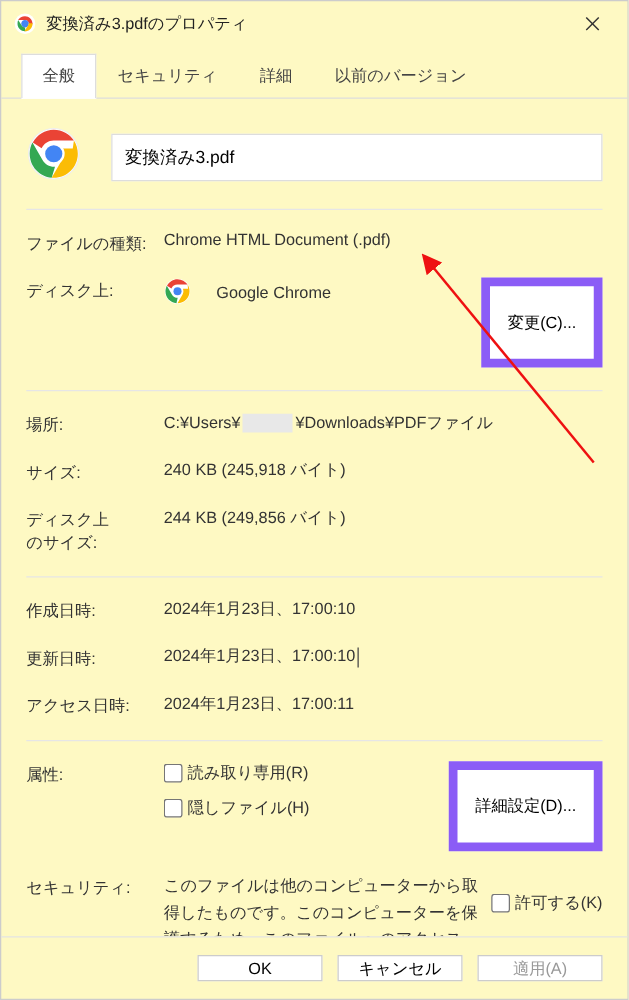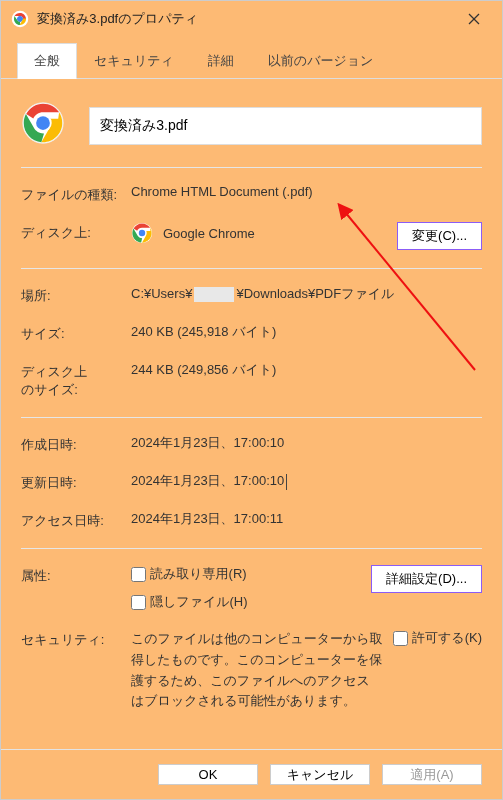--- a/index.html
+++ b/index.html
@@ -10,21 +10,21 @@
       background: #fff;
       width: 503px;
       height: 800px;
       overflow: hidden;
       position: relative;
     }
     .window {
       width: 503px;
       height: 800px;
       border: 1px solid #ccc;
-      background: #fdba74;
+      background: #fef9c3;
       display: flex;
       flex-direction: column;
     }
     .titlebar {
       display: flex;
       align-items: center;
       height: 36px;
       padding: 0 8px 0 10px;
     }
     .titlebar .icon-slot { width: 18px; height: 18px; margin-right: 8px; }
@@ -73,25 +73,25 @@
       height: 38px;
       border: 1px solid #ddd;
       padding: 0 10px;
       font-size: 14px;
       font-family: inherit;
     }
     .divider { border: none; border-top: 1px solid #e6e6e6; margin: 10px 0 16px 0; }
     .row { display: flex; align-items: flex-start; margin-bottom: 18px; }
     .row .label { width: 110px; color: #333; font-size: 13px; flex-shrink: 0; padding-top: 2px; }
     .row .value { flex: 1; color: #333; font-size: 13px; }
-    .row.program-row .value { display: flex; align-items: center; gap: 10px; }
+    .row.program-row .value { display: flex; align-items: center; gap: 20px; }
     .small-icon { width: 22px; height: 22px; }
     .change-btn, .adv-btn {
-      padding: 4px 14px;
-      border: 1px solid #8b5cf6;
+      padding: 20px 14px;
+      border: 7px solid #8b5cf6;
       background: #fff;
       font-family: inherit;
       font-size: 13px;
       cursor: pointer;
     }
     .attr-row .value { display: flex; align-items: center; gap: 10px; flex-wrap: wrap; }
     .checkbox-wrap { display: flex; align-items: center; gap: 4px; }
     .checkbox-wrap input { width: 15px; height: 15px; }
     .security-row .value { display: flex; gap: 10px; align-items: flex-start; }
     .security-text { flex: 1; line-height: 1.6; }
@@ -259,21 +259,21 @@
           <span>隠しファイル(H)</span>
         </label>
       </div>
       <button class="adv-btn">詳細設定(D)...</button>
     </div>
 
     <div class="row security-row">
       <div class="label">セキュリティ:</div>
       <div class="value">
         <div class="security-text">このファイルは他のコンピューターから取得したものです。このコンピューターを保護するため、このファイルへのアクセスはブロックされる可能性があります。</div>
-        <label class="checkbox-wrap" style="white-space:nowrap; margin-top:0;align-items:center;">
+        <label class="checkbox-wrap" style="white-space:nowrap; margin-top:14px;align-items:center;">
           <input type="checkbox" style="">
           <span>許可する(K)</span>
         </label>
       </div>
     </div>
 
   </div>
 
   <div class="footer">
     <button>OK</button>

